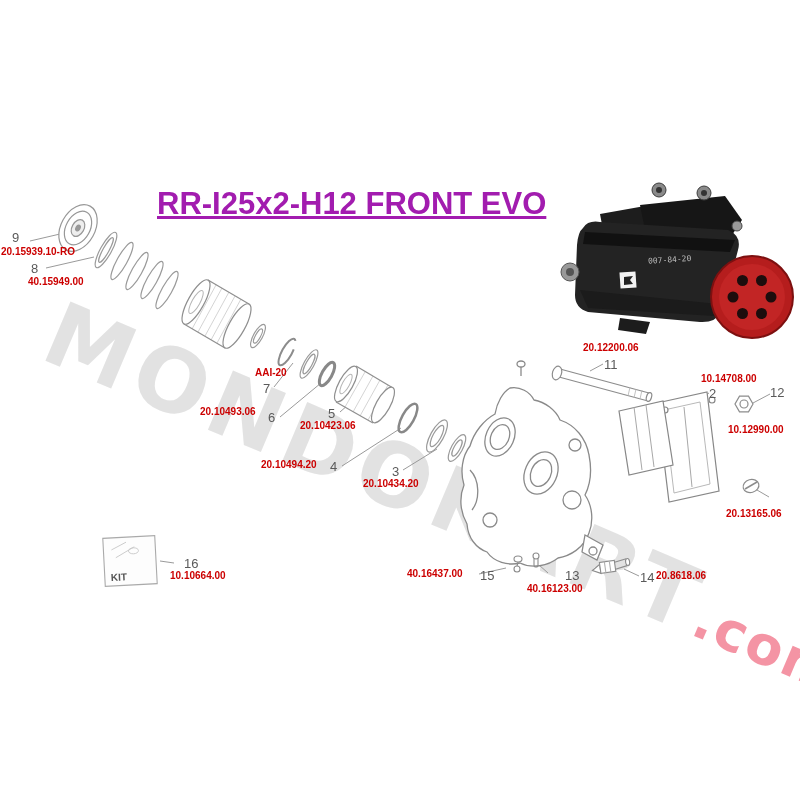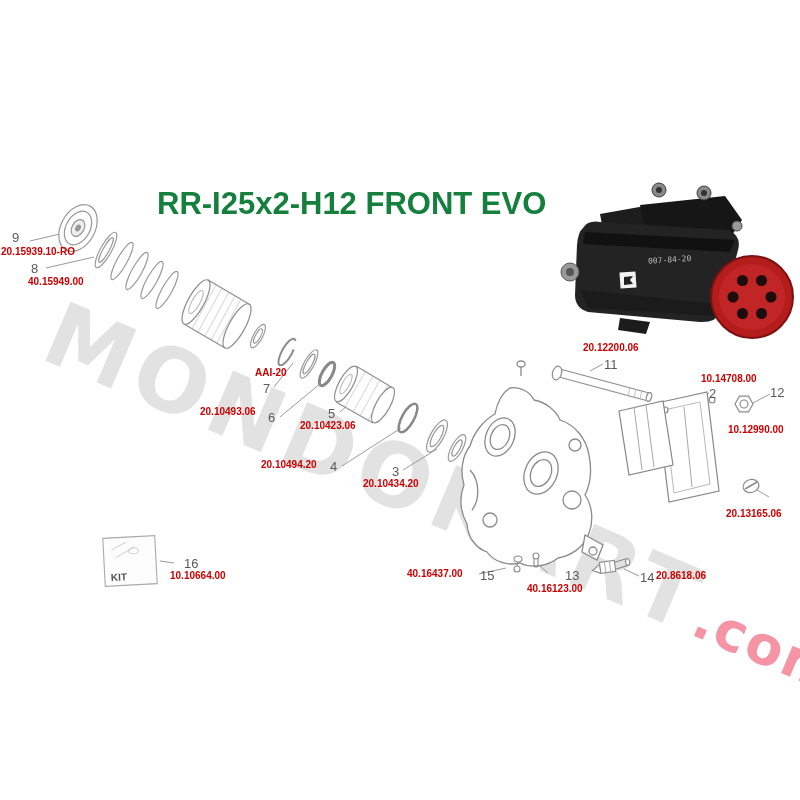--- a/index.html
+++ b/index.html
@@ -3,21 +3,21 @@
 <meta charset="utf-8">
 <style>
   html,body{margin:0;padding:0;background:#fff;}
   #stage{position:relative;width:800px;height:800px;background:#ffffff;overflow:hidden;
          font-family:"Liberation Sans", sans-serif;}
   #watermark{position:absolute;left:50px;top:278px;transform:rotate(23deg);transform-origin:left center;
              font-family:"DejaVu Sans", sans-serif;font-weight:bold;font-size:88px;letter-spacing:7px;
              color:rgba(160,160,160,0.30);white-space:nowrap;user-select:none;}
   #watermark .wm-suffix{font-size:54px;letter-spacing:2px;color:rgba(235,60,90,0.55);}
   #page-title{position:absolute;left:157px;top:186px;width:480px;font-size:31px;font-weight:bold;
-              color:#15803d;white-space:nowrap;}
+              color:#a21caf;white-space:nowrap;text-decoration:underline;}
   .part-num{position:absolute;font-size:13px;color:#5a5a5a;white-space:nowrap;}
   .part-code{position:absolute;font-size:10px;font-weight:bold;color:#cc0000;white-space:nowrap;}
   svg{position:absolute;left:0;top:0;}
 </style>
 </head>
 <body>
 
 <div id="stage">
 
   <div id="watermark"><span>MONDOKART</span><span class="wm-suffix">.com</span></div>

